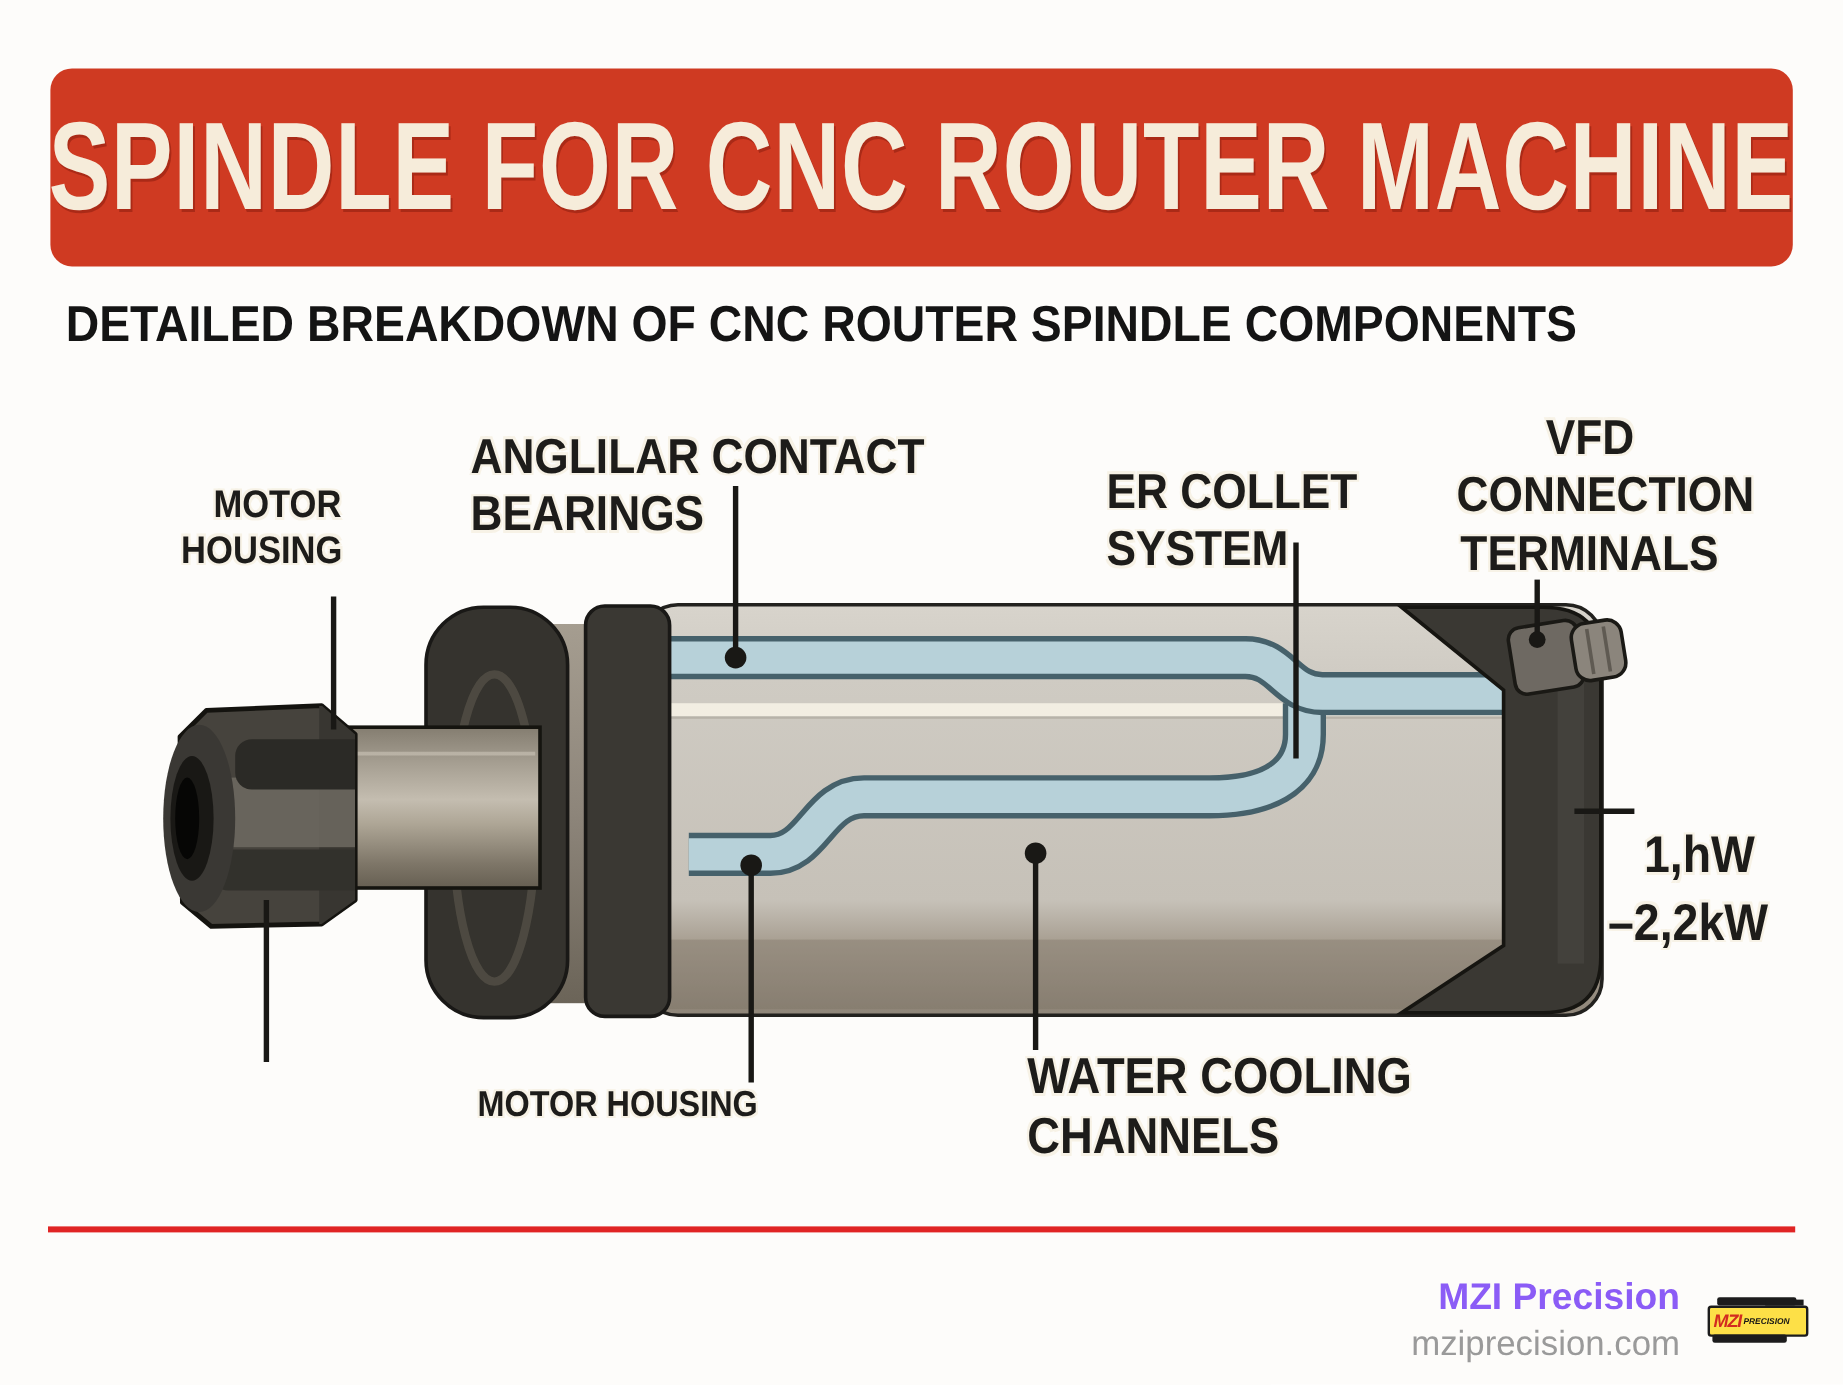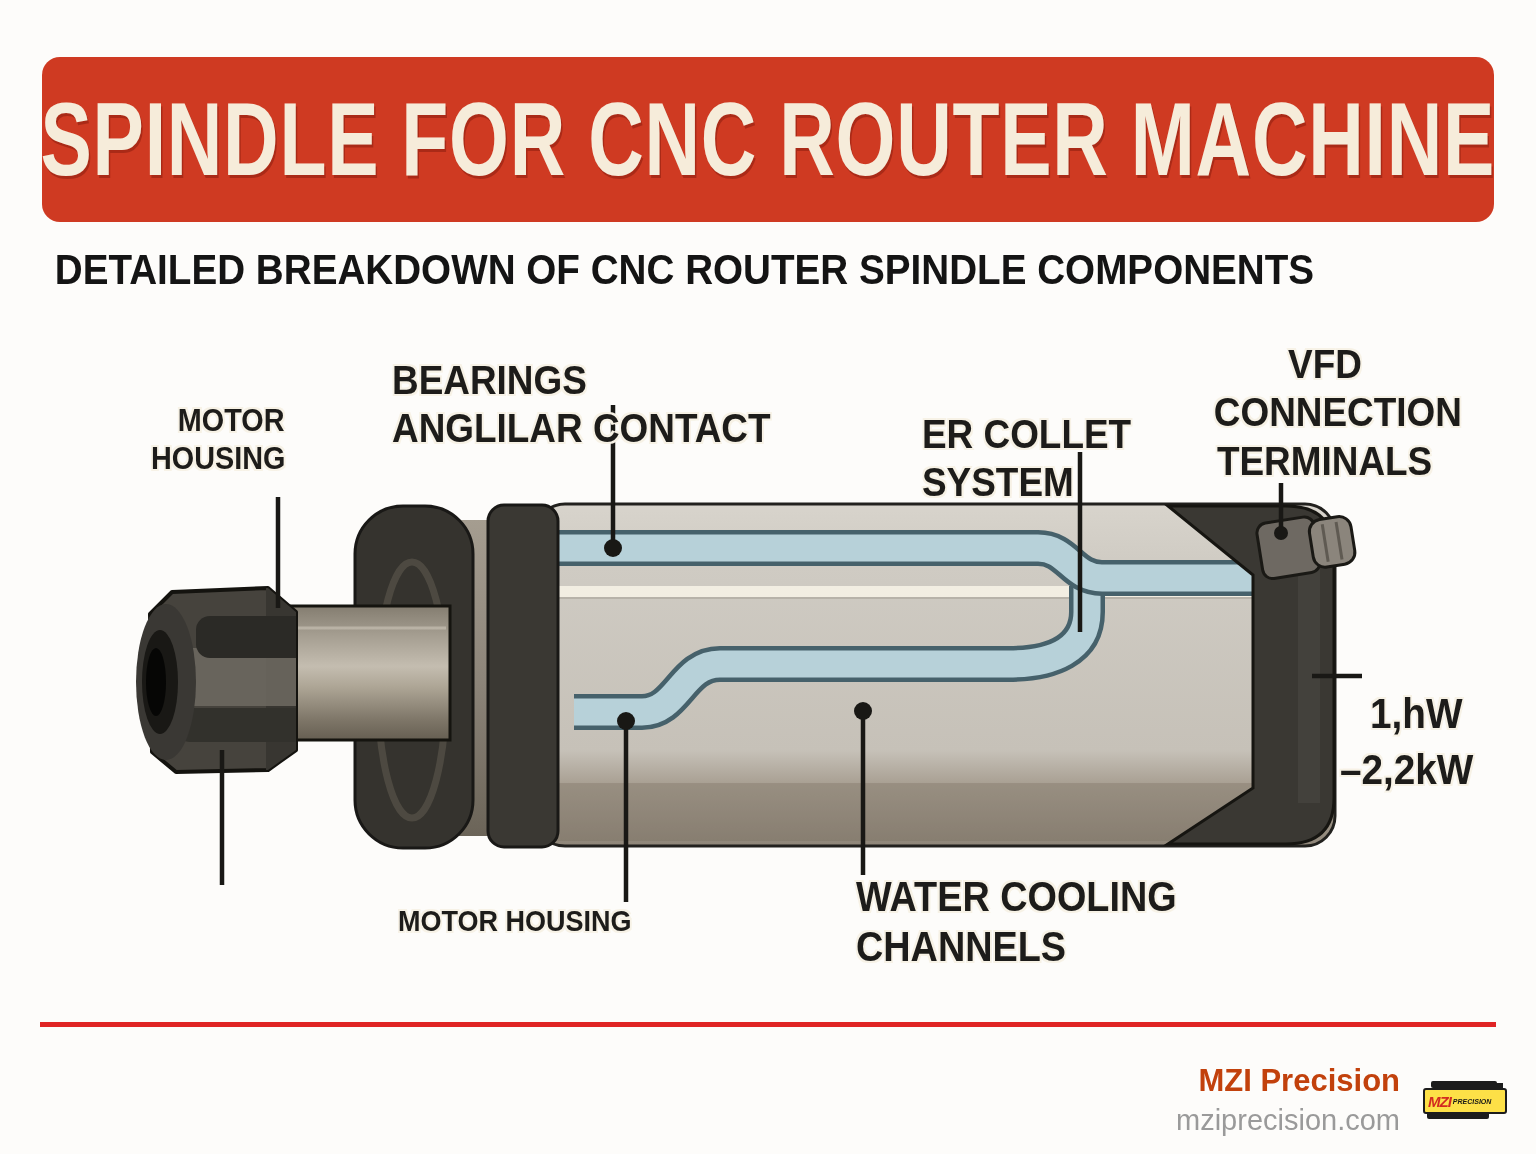--- a/index.html
+++ b/index.html
@@ -18,30 +18,30 @@
   
   .lbl{position:absolute;font-weight:bold;color:#1d1c1a;line-height:1.18;
        text-shadow:2px 2px 0 #f7f2e6,-2px -2px 0 #f7f2e6,2px -2px 0 #f7f2e6,-2px 2px 0 #f7f2e6;}
   .lbl .ln{display:block;}
   .lbl .cond{display:inline-block;transform:scaleX(0.9);white-space:nowrap;}
   .lbl-left .cond{transform-origin:left;}
   .lbl-right{text-align:right;} .lbl-right .cond{transform-origin:right;}
   .lbl-center{text-align:center;} .lbl-center .cond{transform-origin:center;}
   #lbl-motor-top{left:0px;top:402px;width:285px;font-size:32px;}
   #lbl-bearings{left:392px;top:356px;font-size:41px;}
-  #lbl-er{left:922px;top:385px;font-size:41px;margin-top:25px;}
+  #lbl-er{left:922px;top:385px;font-size:41px;}
   #lbl-vfd{left:1200px;top:340px;width:250px;font-size:41px;}
   #lbl-power{left:1340px;top:642px;font-size:43px;line-height:1.3;}
   #lbl-power .indent{padding-left:30px;margin-top:44px;}
   #lbl-motor-bottom{left:398px;top:903px;font-size:30px;}
   #lbl-water{left:856px;top:872px;font-size:42px;}
   
   .divider{position:absolute;left:40px;top:1022px;width:1456px;height:5px;background:#e02424;}
   .footer-text{position:absolute;left:1100px;top:1062px;width:300px;text-align:right;}
-  .footer-company{font-size:31px;font-weight:bold;color:#c2410c;line-height:1.25;}
+  .footer-company{font-size:31px;font-weight:bold;color:#8b5cf6;line-height:1.25;}
   .footer-site{font-size:29px;color:#9a9a9a;line-height:1.35;}
   
   .logo{position:absolute;left:1423px;top:1079px;width:82px;height:42px;}
   .logo .bar-top{position:absolute;left:8px;top:2px;width:66px;height:7px;background:#1c1c1c;border-radius:2px;}
   .logo .bar-top2{position:absolute;left:48px;top:4px;width:32px;height:5px;background:#1c1c1c;}
   .logo .box{position:absolute;left:0px;top:9px;width:80px;height:22px;background:#fde047;border:2px solid #1c1c1c;border-radius:3px;display:flex;align-items:center;}
   .logo .mzi{font-size:15px;font-weight:bold;font-style:italic;color:#d22b20;padding-left:3px;letter-spacing:-1px;}
   .logo .prec{font-size:7px;font-weight:bold;font-style:italic;color:#161616;padding-left:2px;letter-spacing:0;}
   .logo .bar-bot{position:absolute;left:4px;top:33px;width:62px;height:7px;background:#1c1c1c;border-radius:2px;}
   svg{position:absolute;left:0;top:0;}
@@ -156,22 +156,22 @@
       <circle cx="1281" cy="533" r="7"></circle>
     </g>
   </svg>
 
   <div class="lbl lbl-right" id="lbl-motor-top">
     <span class="ln"><span class="cond">MOTOR</span></span>
     <span class="ln"><span class="cond">HOUSING</span></span>
   </div>
 
   <div class="lbl lbl-left" id="lbl-bearings">
+    <span class="ln"><span class="cond">ANGLILAR CONTACT</span></span>
     <span class="ln"><span class="cond">BEARINGS</span></span>
-    <span class="ln"><span class="cond">ANGLILAR CONTACT</span></span>
   </div>
 
   <div class="lbl lbl-left" id="lbl-er">
     <span class="ln"><span class="cond">ER COLLET</span></span>
     <span class="ln"><span class="cond">SYSTEM</span></span>
   </div>
 
   <div class="lbl lbl-center" id="lbl-vfd">
     <span class="ln"><span class="cond">VFD</span></span>
     <span class="ln"><span class="cond">CONNECTION</span></span>

